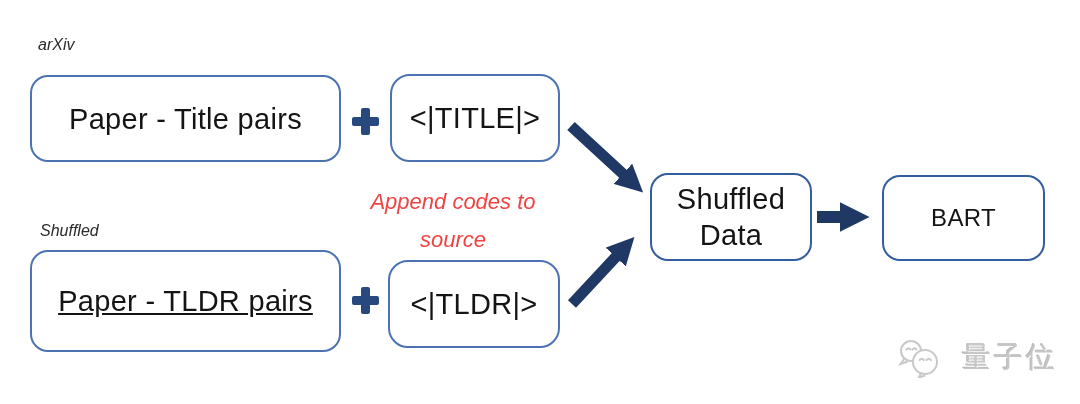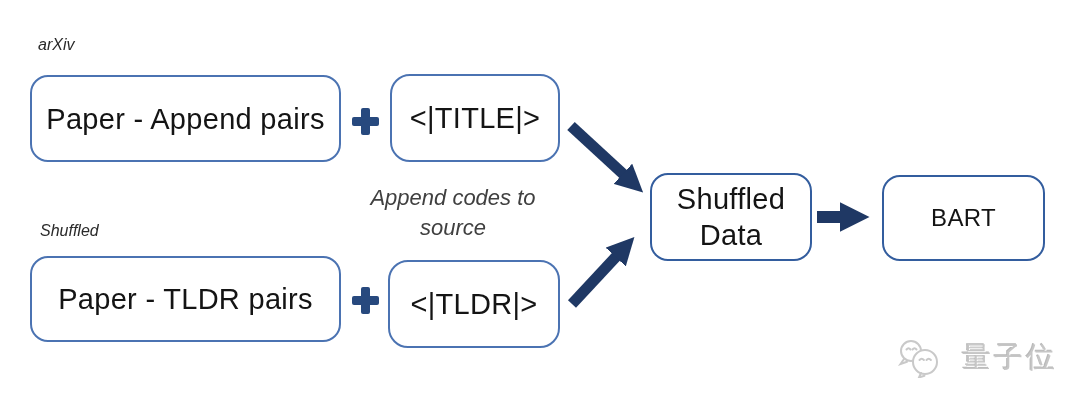--- a/index.html
+++ b/index.html
@@ -40,22 +40,22 @@
     color: #2a2a2a;
   }
   .note {
     position: absolute;
     left: 353px;
     top: 183px;
     width: 200px;
     text-align: center;
     font-style: italic;
     font-size: 22px;
-    line-height: 30px;
-    color: #404040;
+    line-height: 38px;
+    color: #ef4444;
   }
   .plus {
     position: absolute;
     width: 27px;
     height: 27px;
   }
   .plus::before, .plus::after {
     content: "";
     position: absolute;
     background: #27497e;
@@ -91,34 +91,34 @@
       </marker>
     </defs>
     <line x1="571" y1="126" x2="634" y2="184" stroke="#1f3864" stroke-width="11" marker-end="url(#ah)"></line>
     <line x1="572" y1="304" x2="626" y2="246" stroke="#1f3864" stroke-width="11" marker-end="url(#ah)"></line>
     <line x1="817" y1="217" x2="856" y2="217" stroke="#1f3864" stroke-width="12" marker-end="url(#ah)"></line>
   </svg>
 
   <div class="src-label" style="left:38px; top:36px;">arXiv</div>
 
   <div class="node" style="left:30px; top:75px; width:311px; height:87px;">
-    <span>Paper - Append pairs</span>
+    <span>Paper - Title pairs</span>
   </div>
 
   <div class="plus" style="left:352px; top:108px;"></div>
 
   <div class="node" style="left:390px; top:74px; width:170px; height:88px; border-radius:20px;">
     <span>&lt;|TITLE|&gt;</span>
   </div>
 
   <div class="note">Append codes to source</div>
 
   <div class="src-label" style="left:40px; top:222px;">Shuffled</div>
 
-  <div class="node" style="left:30px; top:256px; width:311px; height:86px;">
+  <div class="node" style="left:30px; top:250px; width:311px; height:102px;text-decoration:underline;">
     <span>Paper - TLDR pairs</span>
   </div>
 
   <div class="plus" style="left:352px; top:287px;"></div>
 
   <div class="node" style="left:388px; top:260px; width:172px; height:88px; border-radius:20px;">
     <span>&lt;|TLDR|&gt;</span>
   </div>
 
   <div class="node dark-border" style="left:650px; top:173px; width:162px; height:88px; padding:0 28px;">

